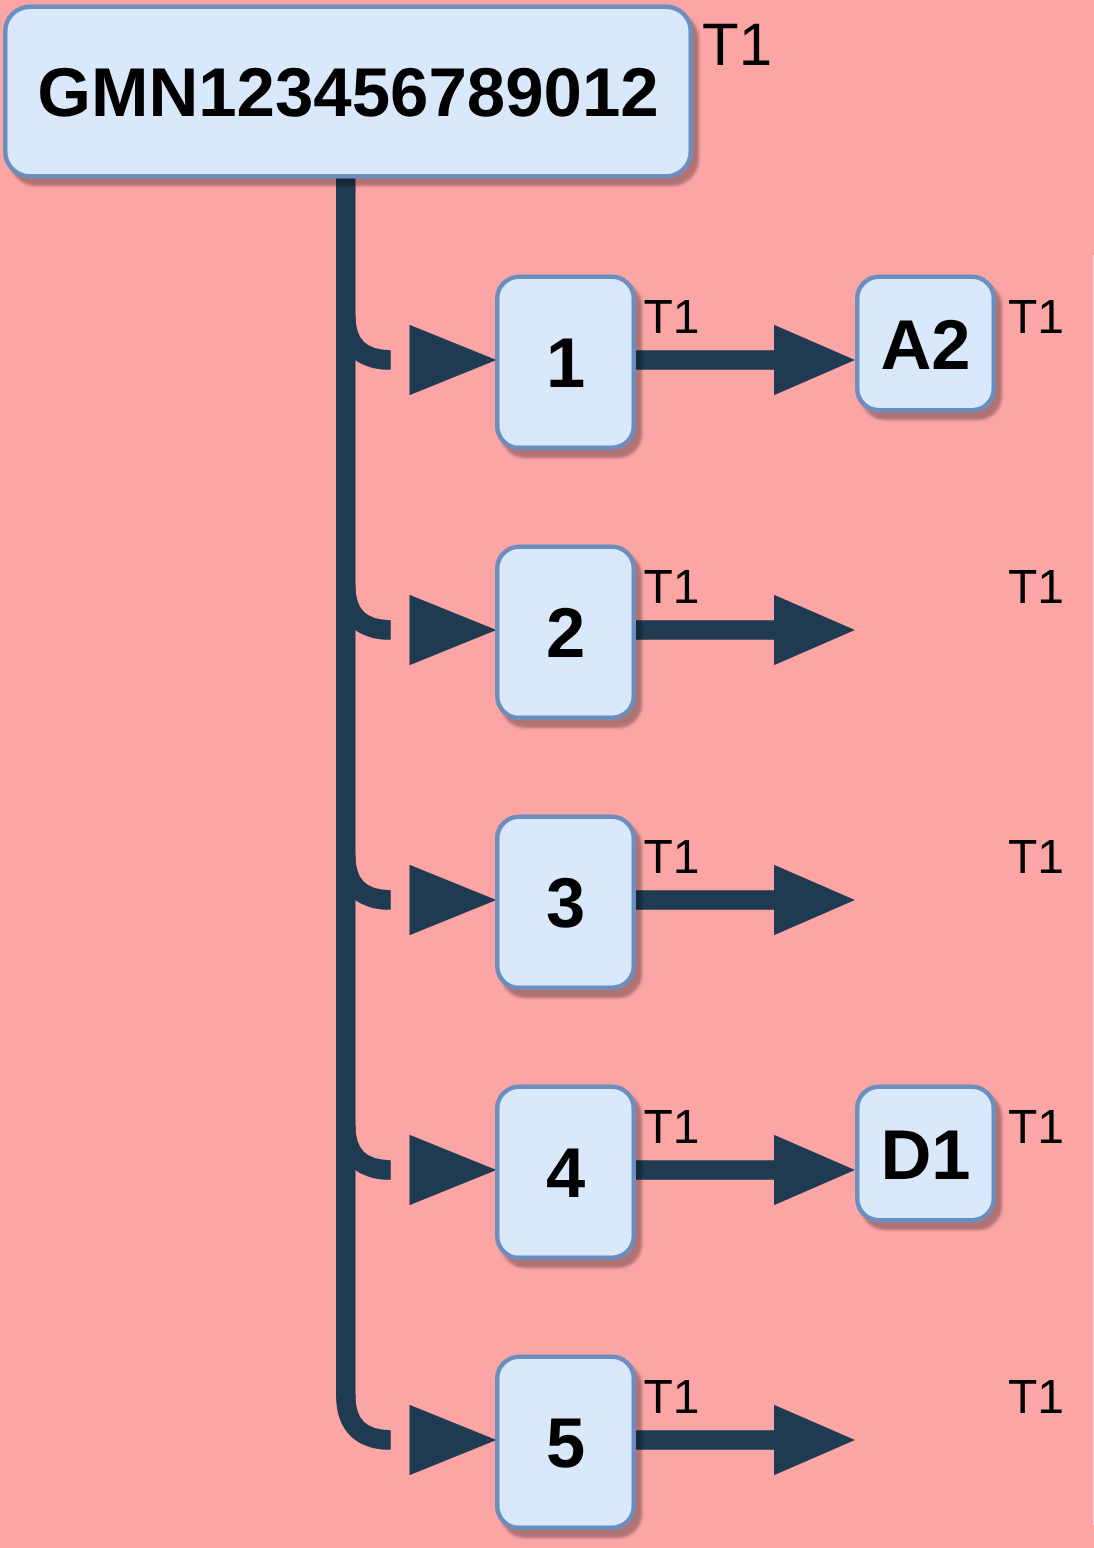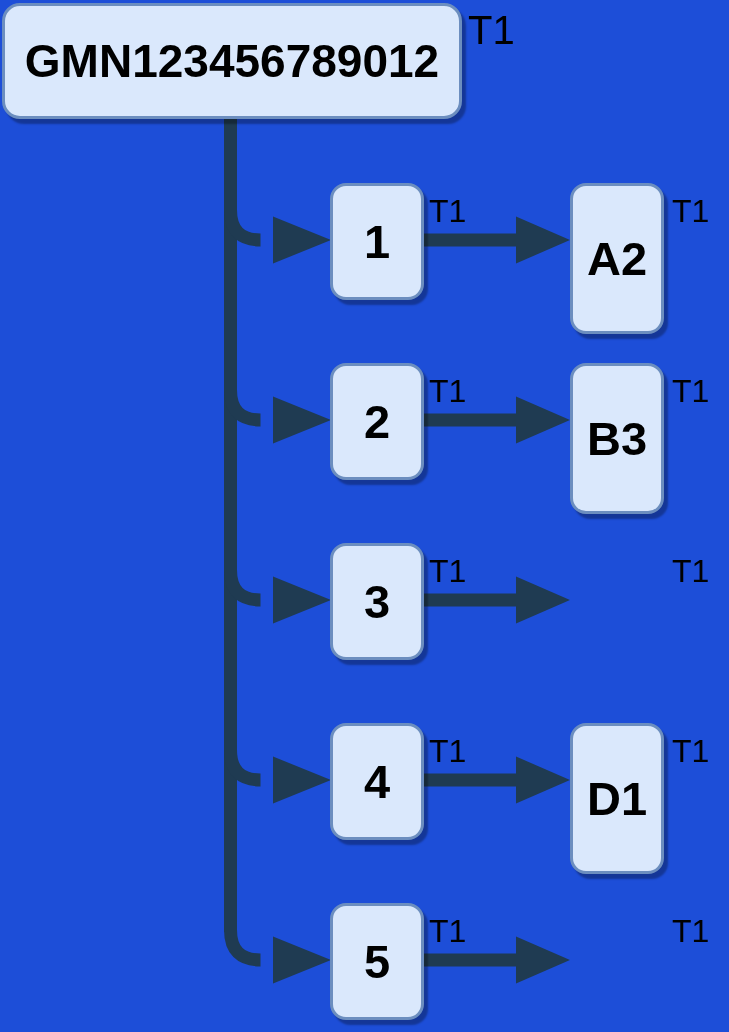--- a/index.html
+++ b/index.html
@@ -7,21 +7,21 @@
     --border:#6c8ebf;
     --connector:#1f3b52;
     --text:#000000;
   }
   *{margin:0;padding:0;box-sizing:border-box;}
   html,body{background:#ffffff;}
   .canvas{
     position:relative;
     width:729px;
     height:1032px;
-    background:#1d4ed8;
+    background:#fca5a5;
     font-family:"Liberation Sans", sans-serif;
     overflow:hidden;
   }
   .connector-layer{
     position:absolute;
     left:0;top:0;
     z-index:1;
   }
   .cline{
     stroke:var(--connector);
@@ -47,21 +47,21 @@
     font-size:47px;
     cursor:default;
   }
   .node-root{
     left:2px;top:3px;
     width:460px;height:116px;
     border-radius:18px;
     font-size:46px;
   }
   .src{left:330px;width:94px;height:117px;}
-  .tgt{left:570px;width:94px;height:151px;}
+  .tgt{left:570px;width:94px;height:92px;}
   .r0{top:183px;}
   .r1{top:363px;}
   .r2{top:543px;}
   .r3{top:723px;}
   .r4{top:903px;}
   .tag{
     position:absolute;
     z-index:3;
     color:var(--text);
     font-size:32px;
@@ -122,23 +122,20 @@
   <div class="tag stag t0">T1</div>
   <div class="node tgt r0">
     <span>A2</span>
   </div>
   <div class="tag ttag t0">T1</div>
 
   <div class="node src r1">
     <span>2</span>
   </div>
   <div class="tag stag t1">T1</div>
-  <div class="node tgt r1">
-    <span>B3</span>
-  </div>
   <div class="tag ttag t1">T1</div>
 
   <div class="node src r2">
     <span>3</span>
   </div>
   <div class="tag stag t2">T1</div>
   <div class="tag ttag t2">T1</div>
 
   <div class="node src r3">
     <span>4</span>

